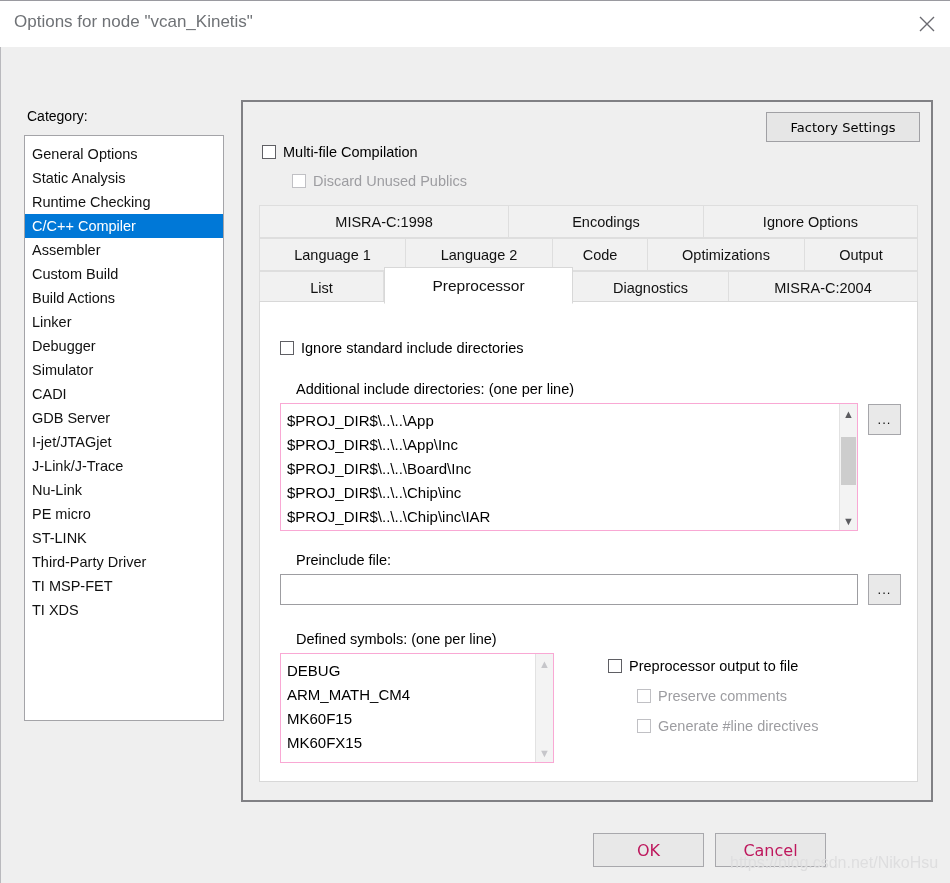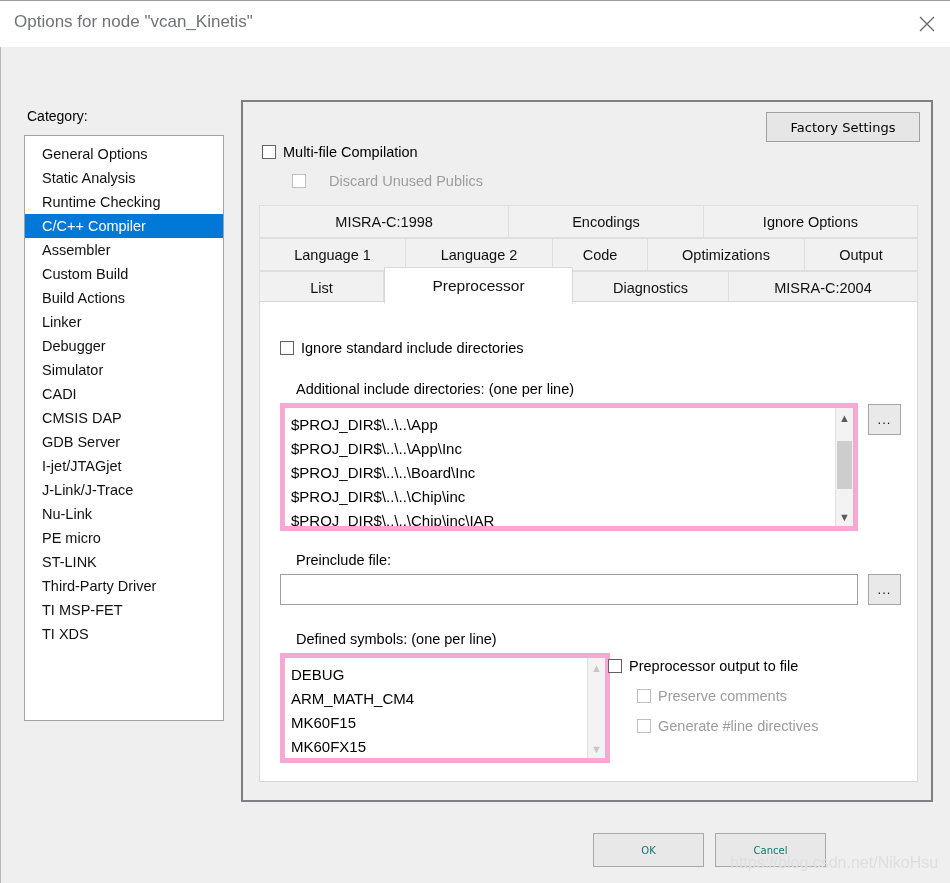--- a/index.html
+++ b/index.html
@@ -76,21 +76,21 @@
     border: 1px solid #a4a4a8;
     box-sizing: border-box;
     padding-top: 6px;
     overflow: hidden;
   }
   .cat-item {
     height: 24px;
     line-height: 24px;
     font-size: 14.5px;
     color: #111;
-    padding-left: 17px;
+    padding-left: 7px;
     white-space: nowrap;
     cursor: default;
   }
   .cat-item.indent { }
   .cat-item.selected {
     background: #0078d7;
     color: #ffffff;
   }
 
   
@@ -137,21 +137,21 @@
     background: #ffffff;
     box-sizing: border-box;
     margin-right: 7px;
     flex: none;
   }
   .cbox.dis { border-color: #c0c0c4; }
   .cbtext { font-size: 14.5px; color: #000; white-space: nowrap; }
   .cbtext.dis { color: #9d9da1; }
 
   #cb-multifile { left: 19px; top: 42px; }
-  #cb-discard   { left: 49px; top: 71px; gap: 16px; }
+  #cb-discard   { left: 49px; top: 71px; }
 
   
   #tabstrip {
     position: absolute;
     left: 16px;
     top: 103px;
     width: 659px;
     height: 99px;
   }
   .tabrow {
@@ -210,21 +210,21 @@
     margin-left: 16px;
   }
   #lbl-incdirs { left: 20px; top: 79px; }
   #lbl-preinc  { left: 20px; top: 250px; }
   #lbl-defsym  { left: 20px; top: 329px; }
 
   
   .mlbox {
     position: absolute;
     background: #ffffff;
-    border: 5px solid #f9a8d4;
+    border: 1px solid #f9a8d4;
     box-sizing: border-box;
     display: flex;
   }
   .mltext {
     flex: 1;
     padding: 5px 0 0 6px;
     overflow: hidden;
   }
   .mlline {
     font-size: 15px;
@@ -258,21 +258,21 @@
   .vscroll .thumb {
     position: absolute;
     left: 1px;
     width: 15px;
     background: #cdcdcd;
   }
 
   #box-incdirs { left: 20px; top: 101px; width: 578px; height: 128px; }
   #box-incdirs .thumb { top: 33px; height: 48px; }
 
-  #box-defsym { left: 20px; top: 351px; width: 330px; height: 110px; }
+  #box-defsym { left: 20px; top: 351px; width: 274px; height: 110px; }
 
   .browse-btn {
     position: absolute;
     width: 33px;
     height: 31px;
     background: #e9e9e9;
     border: 1px solid #a6a6aa;
     box-sizing: border-box;
     display: flex;
     align-items: center;
@@ -307,22 +307,22 @@
 
   
   .dlgbtn {
     position: absolute;
     width: 111px;
     height: 34px;
     background: #e8e8e8;
     border: 1px solid #a8a8ac;
     box-sizing: border-box;
     font-family: "DejaVu Sans", sans-serif;
-    font-size: 10px;
-    color: #0f766e;
+    font-size: 16px;
+    color: #be185d;
     display: flex;
     align-items: center;
     justify-content: center;
     cursor: default;
   }
   #btn-ok     { left: 593px; top: 833px; }
   #btn-cancel { left: 715px; top: 833px; }
 
   #watermark {
     position: absolute;
@@ -356,21 +356,20 @@
     <div class="cat-item"><span>Static Analysis</span></div>
     <div class="cat-item"><span>Runtime Checking</span></div>
     <div class="cat-item selected"><span>C/C++ Compiler</span></div>
     <div class="cat-item"><span>Assembler</span></div>
     <div class="cat-item"><span>Custom Build</span></div>
     <div class="cat-item"><span>Build Actions</span></div>
     <div class="cat-item"><span>Linker</span></div>
     <div class="cat-item"><span>Debugger</span></div>
     <div class="cat-item indent"><span>Simulator</span></div>
     <div class="cat-item indent"><span>CADI</span></div>
-    <div class="cat-item indent"><span>CMSIS DAP</span></div>
     <div class="cat-item indent"><span>GDB Server</span></div>
     <div class="cat-item indent"><span>I-jet/JTAGjet</span></div>
     <div class="cat-item indent"><span>J-Link/J-Trace</span></div>
     <div class="cat-item indent"><span>Nu-Link</span></div>
     <div class="cat-item indent"><span>PE micro</span></div>
     <div class="cat-item indent"><span>ST-LINK</span></div>
     <div class="cat-item indent"><span>Third-Party Driver</span></div>
     <div class="cat-item indent"><span>TI MSP-FET</span></div>
     <div class="cat-item indent"><span>TI XDS</span></div>
   </div>

